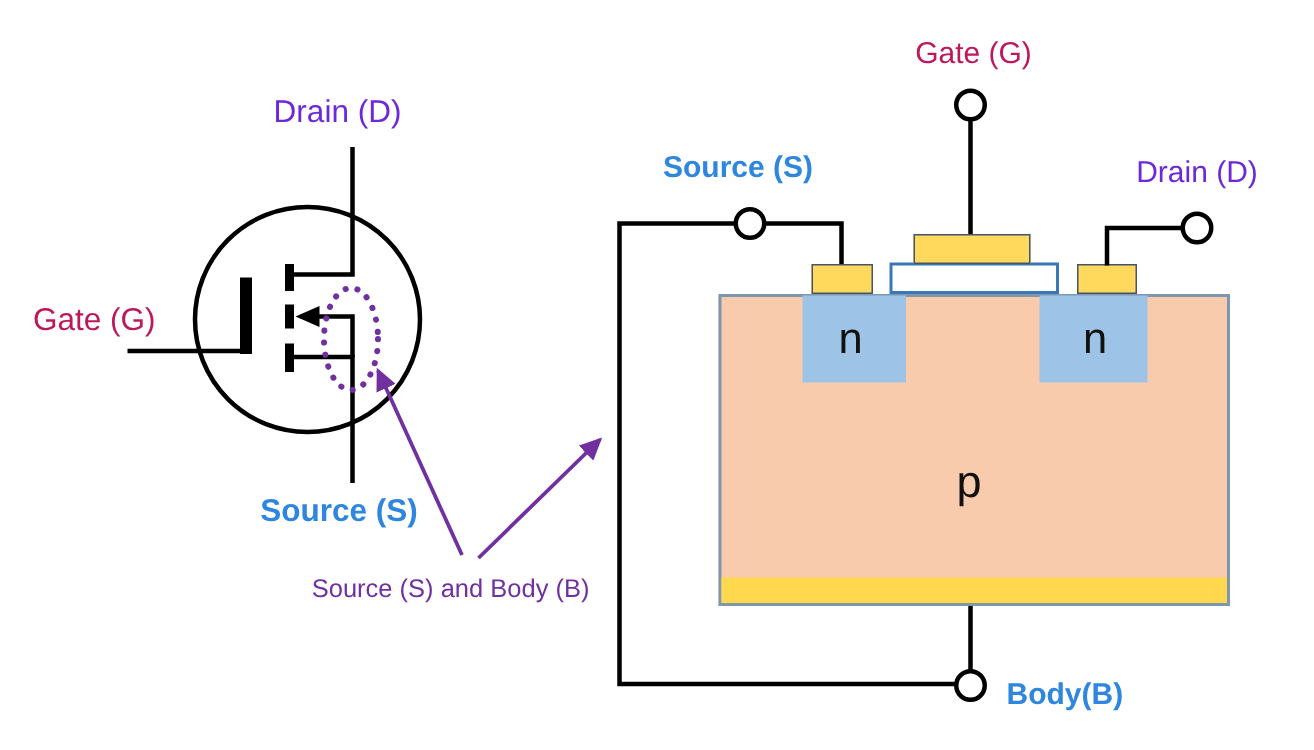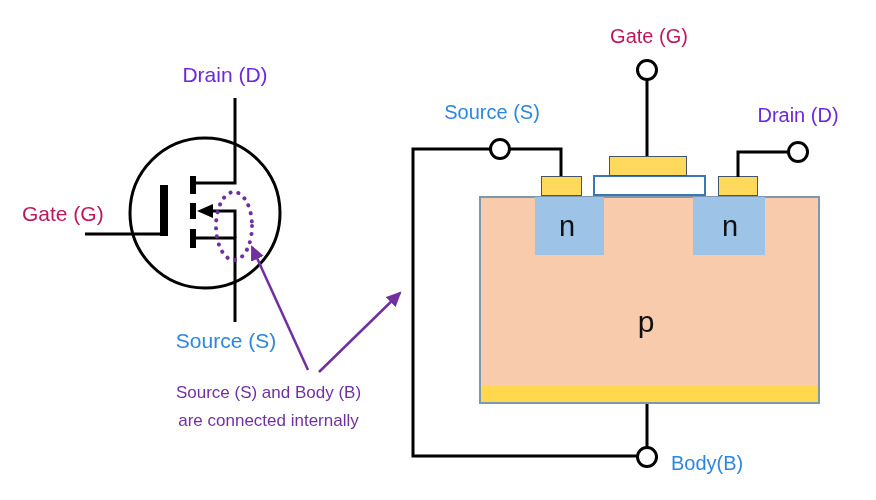--- a/index.html
+++ b/index.html
@@ -42,31 +42,31 @@
 
   .lbl {
     position: absolute;
     z-index: 20;
     white-space: nowrap;
     font-size: 20px;
   }
   .ctr { transform: translateX(-50%); }
   .red    { color: #6d28d9; }
   .green  { color: #be185d; }
-  .blue   { color: #2E86DE; }
+  .blue   { color: #2E86DE; font-weight: bold; }
   .purple { color: #7030A0; }
   .black  { color: #111111; }
 
   .sym-drain  { left: 225px; top: 63px;  font-size: 21px; }
   .sym-gate   { left: 22px;  top: 202px; font-size: 21px; }
   .sym-source { left: 226px; top: 329px; font-size: 21px; }
   .note {
-    left: 156px; top: 379px; width: 225px;
+    left: 168px; top: 379px; width: 225px;
     font-size: 17px; line-height: 28px;
-    text-align: center; white-space: normal;
+    text-align: right; white-space: normal;
   }
   .cs-gate   { left: 649px; top: 25px; }
   .cs-source { left: 492px; top: 101px; }
   .cs-drain  { left: 798px; top: 104px; }
   .cs-body   { left: 671px; top: 452px; }
   .n-lbl     { font-size: 29px; top: 210px; }
   .n-lbl-l   { left: 567px; }
   .n-lbl-r   { left: 730px; }
   .p-lbl     { left: 646px; top: 305px; font-size: 30px; }
 </style>
@@ -120,21 +120,20 @@
       <circle cx="647" cy="457" r="9.5" fill="#ffffff"></circle>
     </g>
   </svg>
 
   <div class="lbl ctr red sym-drain">Drain (D)</div>
   <div class="lbl green sym-gate">Gate (G)</div>
   <div class="lbl ctr blue sym-source">Source (S)</div>
 
   <div class="lbl purple note">
     <div>Source (S) and Body (B)</div>
-    <div>are connected internally</div>
   </div>
 
   <div class="lbl ctr green cs-gate">Gate (G)</div>
   <div class="lbl ctr blue cs-source">Source (S)</div>
   <div class="lbl ctr red cs-drain">Drain (D)</div>
   <div class="lbl blue cs-body">Body(B)</div>
 
   <div class="lbl ctr black n-lbl n-lbl-l">n</div>
   <div class="lbl ctr black n-lbl n-lbl-r">n</div>
   <div class="lbl ctr black p-lbl">p</div>

